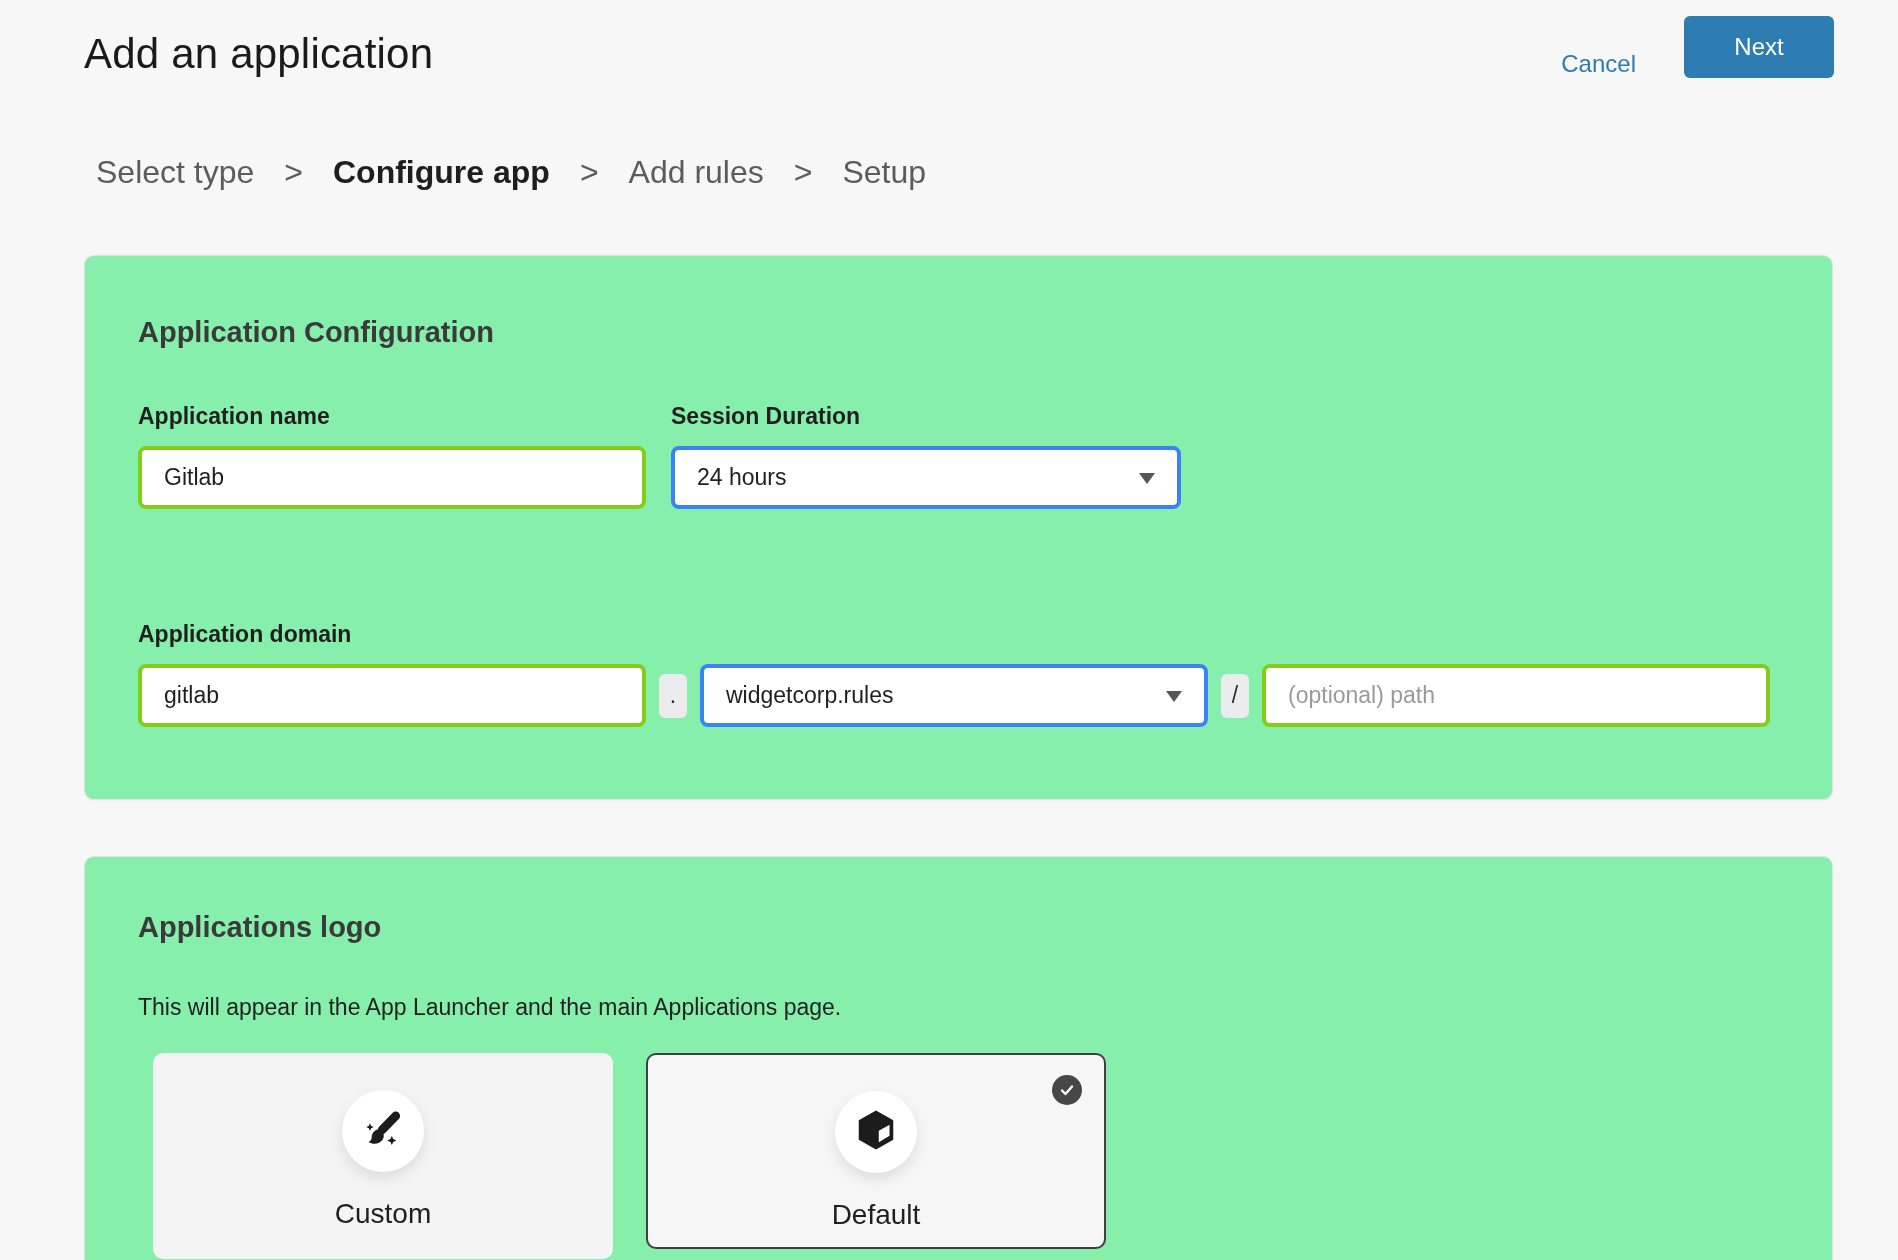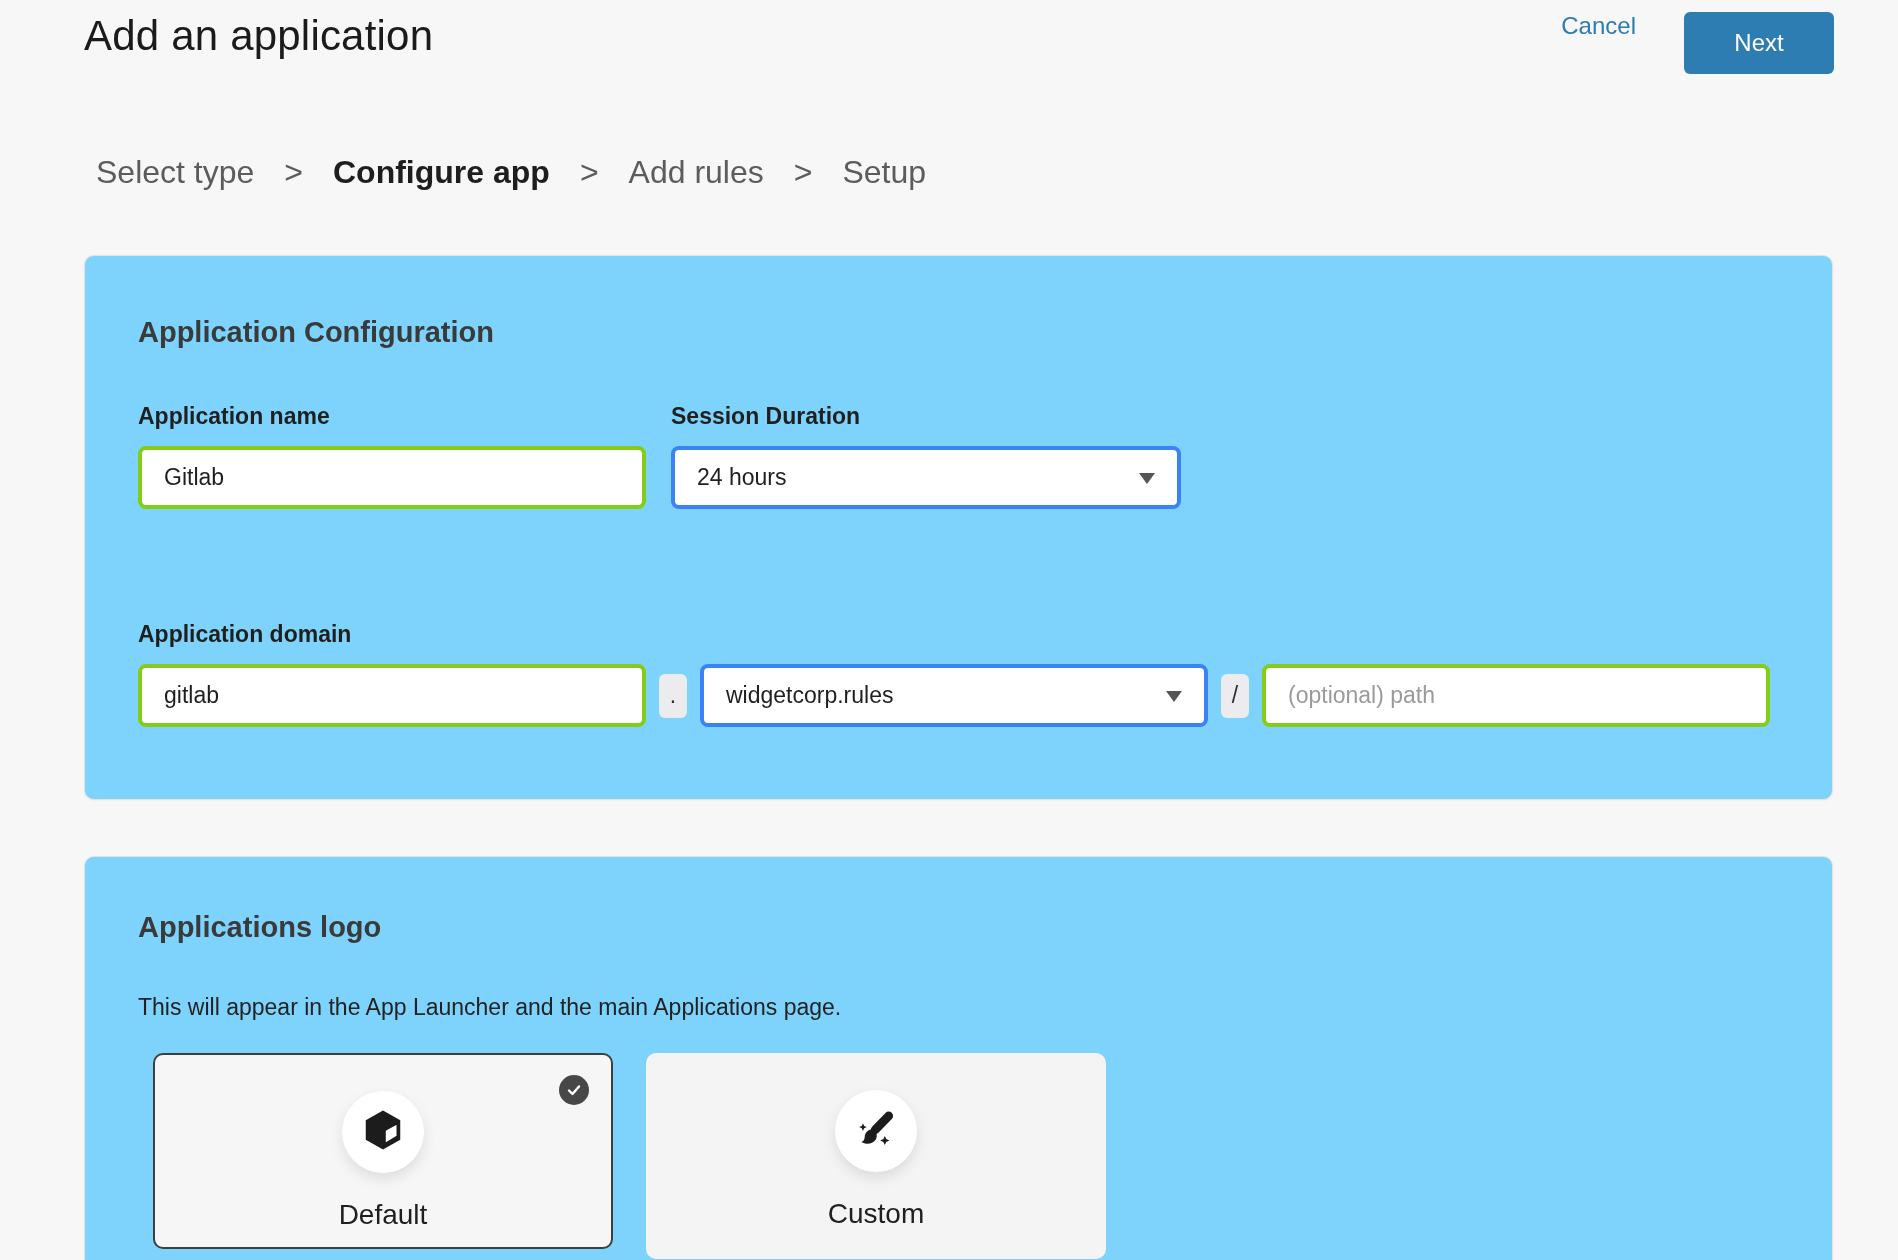--- a/index.html
+++ b/index.html
@@ -5,21 +5,21 @@
   * { box-sizing: border-box; margin: 0; padding: 0; }
   html,body { width: 1898px; }
   body { font-family: "Liberation Sans", sans-serif; }
   .screen {
     width: 1898px; height: 1260px; overflow: hidden; position: relative;
     background: #f7f7f8; color: #1e1e1e;
   }
 
   
   .topbar {
-    display: flex; align-items: flex-start;
+    display: flex; align-items: flex-end;
     padding: 12px 64px 0 84px; height: 78px;
   }
   .page-title {
     font-size: 42px; font-weight: 300; color: #1b1b1b; letter-spacing: 0.2px;
   }
   .cancel-link {
     margin-left: auto; margin-right: 48px;
     font-size: 24px; color: #2c7cb0; cursor: pointer; background: none; border: none;
     font-family: inherit;
   }
@@ -33,21 +33,21 @@
   .breadcrumb {
     display: flex; align-items: center; gap: 30px;
     margin: 76px 0 0 96px; font-size: 32px; color: #5c5c5c;
   }
   .crumb { cursor: pointer; }
   .crumb.active { font-weight: bold; color: #1e1e1e; }
   .crumb-sep { color: #5c5c5c; }
 
   
   .card {
-    width: 1749px; margin-left: 84px; background: #7dd3fc;
+    width: 1749px; margin-left: 84px; background: #86efac;
     border: 1px solid #e2e2e4; border-radius: 10px;
     box-shadow: 0 1px 3px rgba(0,0,0,0.04);
   }
   .card-config { margin-top: 64px; height: 545px; padding: 60px 53px; }
   .card-logo   { margin-top: 56px; height: 470px; padding: 54px 53px; }
   .section-heading { font-size: 29px; font-weight: bold; color: #3a3a3a; }
 
   .field-grid {
     display: grid; grid-template-columns: 508px 510px; column-gap: 25px;
     margin-top: 54px;
@@ -157,48 +157,48 @@
       <span class="sep-chip">/</span>
       <input class="text-input" type="text" placeholder="(optional) path" style="">
     </div>
   </section>
 
   <section class="card card-logo">
     <h2 class="section-heading">Applications logo</h2>
     <p class="logo-desc">This will appear in the App Launcher and the main Applications page.</p>
 
     <div class="tiles">
+
+      <div class="tile tile-custom">
+        <span class="tile-circle">
+          <span>
+            <svg width="46" height="46" viewBox="0 0 24 24">
+              <line x1="18.6" y1="5.2" x2="11.6" y2="12.4" stroke="#1c1c1c" stroke-width="4.6" stroke-linecap="round"></line>
+              <path d="M11.2 12.2 C8.6 11.6 6.2 13.4 6.1 16.2 C6.05 17.6 5.5 18.3 4.4 18.8 C6.9 20.4 10.2 19.9 11.7 17.8 C12.8 16.2 12.6 13.8 11.2 12.2 Z" fill="#1c1c1c"></path>
+              <path d="M5.2 9 L5.8 10.4 L7.2 11 L5.8 11.6 L5.2 13 L4.6 11.6 L3.2 11 L4.6 10.4 Z" fill="#1c1c1c"></path>
+              <path d="M16.6 15.6 L17.35 17.25 L19 18 L17.35 18.75 L16.6 20.4 L15.85 18.75 L14.2 18 L15.85 17.25 Z" fill="#1c1c1c"></path>
+            </svg>
+          </span>
+        </span>
+        <span class="tile-label">Custom</span>
+      </div>
 
       <div class="tile tile-default">
         <span class="check-badge">
           <svg width="18" height="18" viewBox="0 0 18 18">
             <path d="M4 9.5 L7.5 13 L14 5.5" fill="none" stroke="#ffffff" stroke-width="2.4" stroke-linecap="round" stroke-linejoin="round"></path>
           </svg>
         </span>
         <span class="tile-circle">
           <span>
             <svg width="46" height="46" viewBox="0 0 24 24">
               <path d="M12 1.8 L21 6.9 V17.1 L12 22.2 L3 17.1 V6.9 Z" fill="#1c1c1c"></path>
               <path d="M12.9 12.1 L19.6 8.4 V15.4 L12.9 19.4 Z" fill="#ffffff" stroke="#1c1c1c" stroke-width="1.1" stroke-linejoin="round"></path>
             </svg>
           </span>
         </span>
         <span class="tile-label">Default</span>
       </div>
 
-      <div class="tile tile-custom">
-        <span class="tile-circle">
-          <span>
-            <svg width="46" height="46" viewBox="0 0 24 24">
-              <line x1="18.6" y1="5.2" x2="11.6" y2="12.4" stroke="#1c1c1c" stroke-width="4.6" stroke-linecap="round"></line>
-              <path d="M11.2 12.2 C8.6 11.6 6.2 13.4 6.1 16.2 C6.05 17.6 5.5 18.3 4.4 18.8 C6.9 20.4 10.2 19.9 11.7 17.8 C12.8 16.2 12.6 13.8 11.2 12.2 Z" fill="#1c1c1c"></path>
-              <path d="M5.2 9 L5.8 10.4 L7.2 11 L5.8 11.6 L5.2 13 L4.6 11.6 L3.2 11 L4.6 10.4 Z" fill="#1c1c1c"></path>
-              <path d="M16.6 15.6 L17.35 17.25 L19 18 L17.35 18.75 L16.6 20.4 L15.85 18.75 L14.2 18 L15.85 17.25 Z" fill="#1c1c1c"></path>
-            </svg>
-          </span>
-        </span>
-        <span class="tile-label">Custom</span>
-      </div>
-
     </div>
   </section>
 
 </div>
 
 </body></html>

